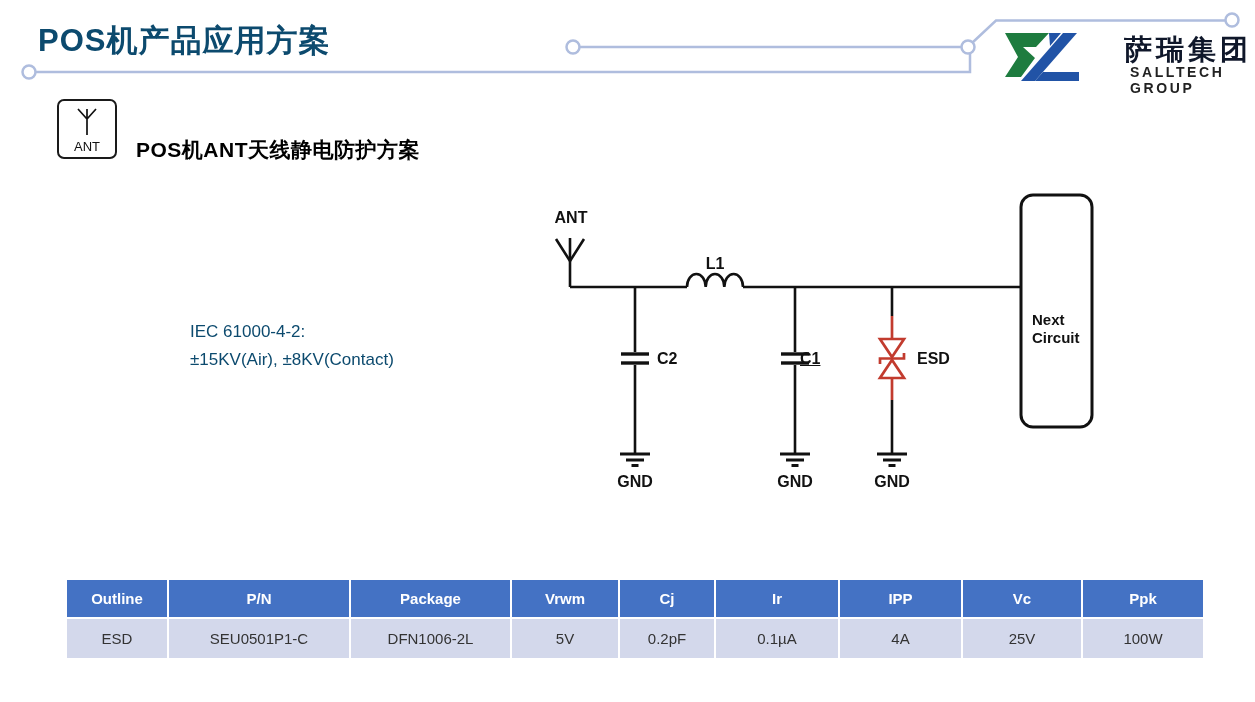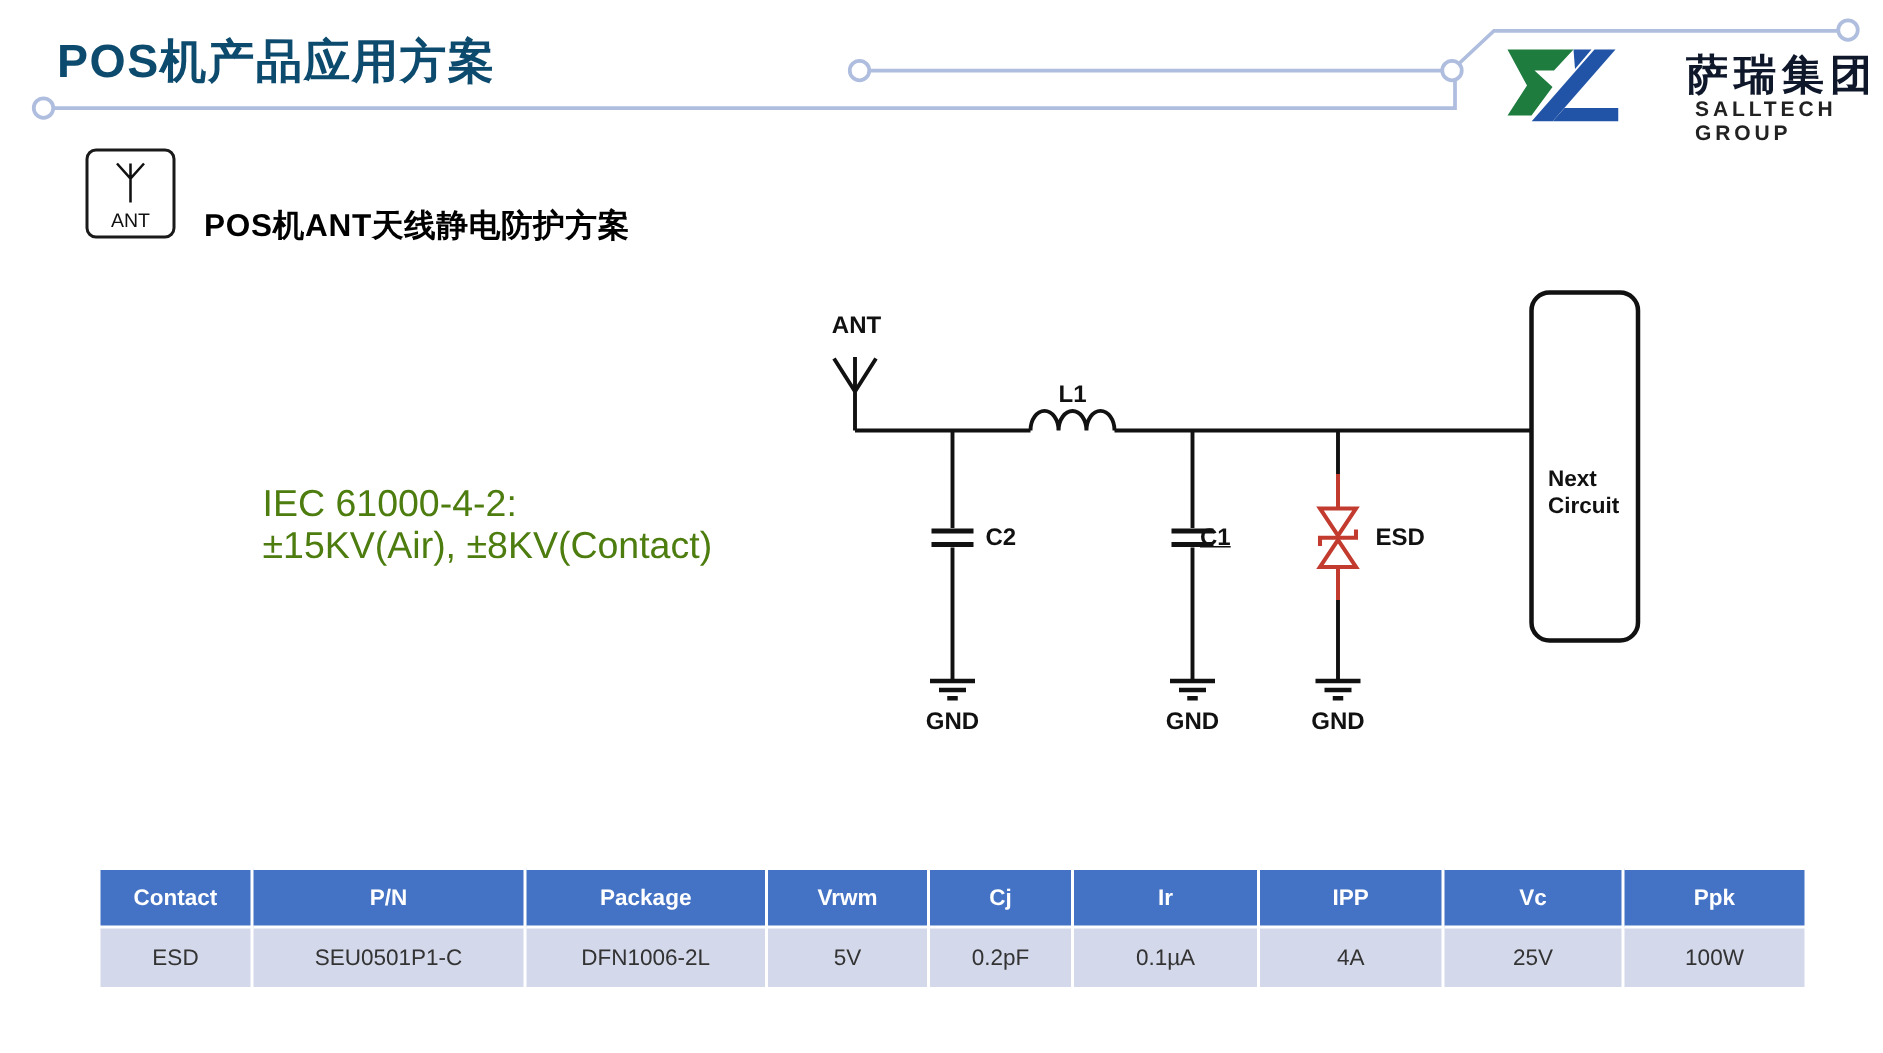--- a/index.html
+++ b/index.html
@@ -15,21 +15,21 @@
   #logo-en{left:1130px;top:64px;font-size:14px;font-weight:600;color:#222;letter-spacing:2.6px;z-index:2;}
 
   
   #ant-box{left:57px;top:99px;width:56px;height:56px;border:2px solid #1a1a1a;border-radius:7px;
            display:flex;flex-direction:column;align-items:center;justify-content:flex-start;background:#fff;}
   #ant-box .glyph{margin-top:5px;}
   #ant-box .lbl{font-size:13px;color:#111;margin-top:1px;}
   #section-heading{left:136px;top:114px;font-size:21px;font-weight:bold;color:#000;letter-spacing:0.5px;margin-top:22px;}
 
   
-  .iec{left:175px;font-size:25px;color:#4d7c0f;}
+  .iec{left:190px;font-size:17px;color:#0c4a6e;}
   #iec1{top:322px;} #iec2{top:350px;}
 
   
   .dlabel{position:absolute;font-weight:bold;font-size:16px;color:#111;}
   .ctr{text-align:center;}
   #lbl-ant{left:548px;top:209px;width:46px;}
   #lbl-l1{left:697px;top:255px;width:36px;}
   #lbl-c2{left:657px;top:350px;}
   #lbl-c1{left:800px;top:350px;text-decoration:underline;}
   #lbl-esd{left:917px;top:350px;}
@@ -149,21 +149,21 @@
       <col style="width:161px">
     <col style="width:108px">
       <col style="width:96px">
       <col style="width:124px">
     <col style="width:123px">
       <col style="width:120px">
       <col style="width:122px">
   </colgroup>
   <thead>
     <tr>
-      <th>Contact</th>
+      <th>Outline</th>
       <th>P/N</th>
       <th>Package</th>
       <th>Vrwm</th>
       <th>Cj</th>
       <th>Ir</th>
       <th>IPP</th>
       <th>Vc</th>
       <th>Ppk</th>
     </tr>
   </thead>

